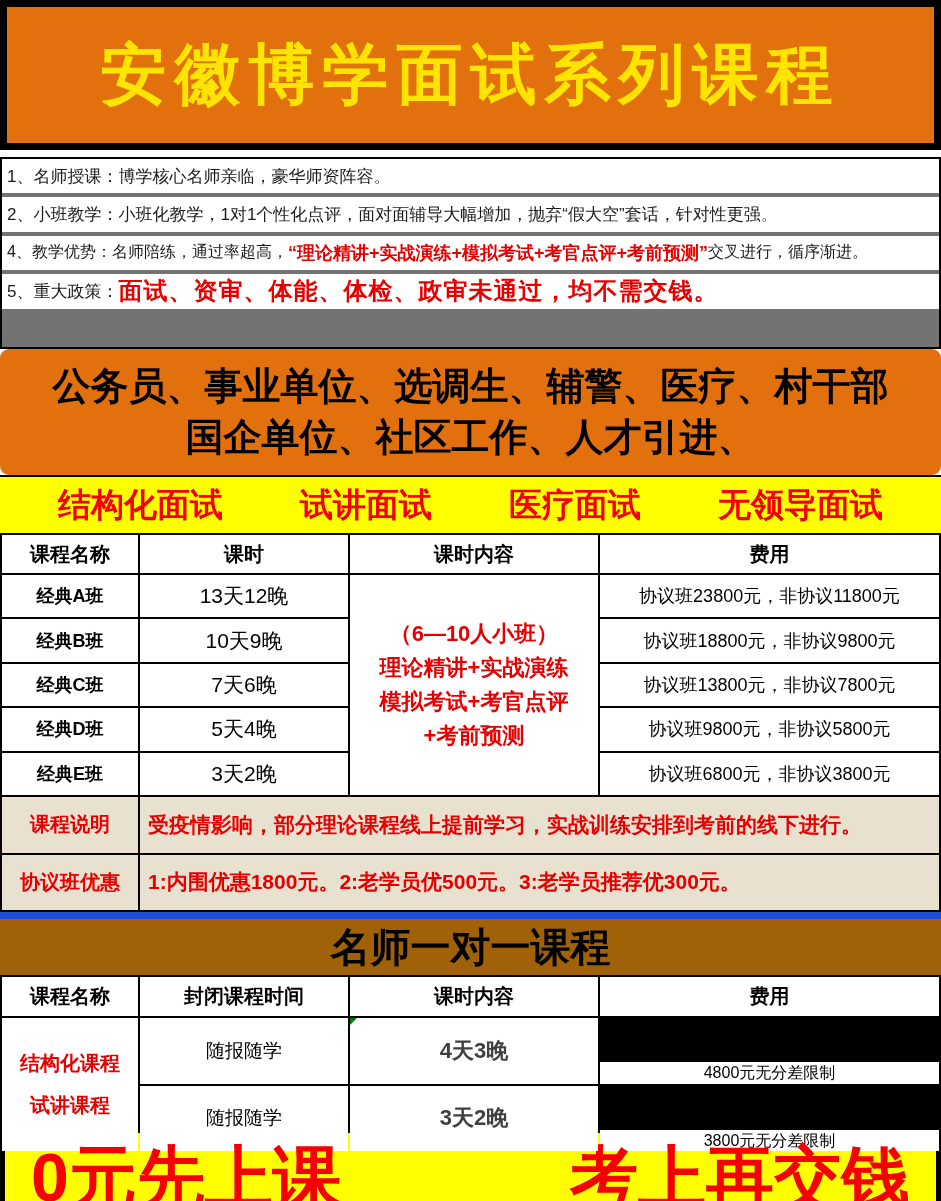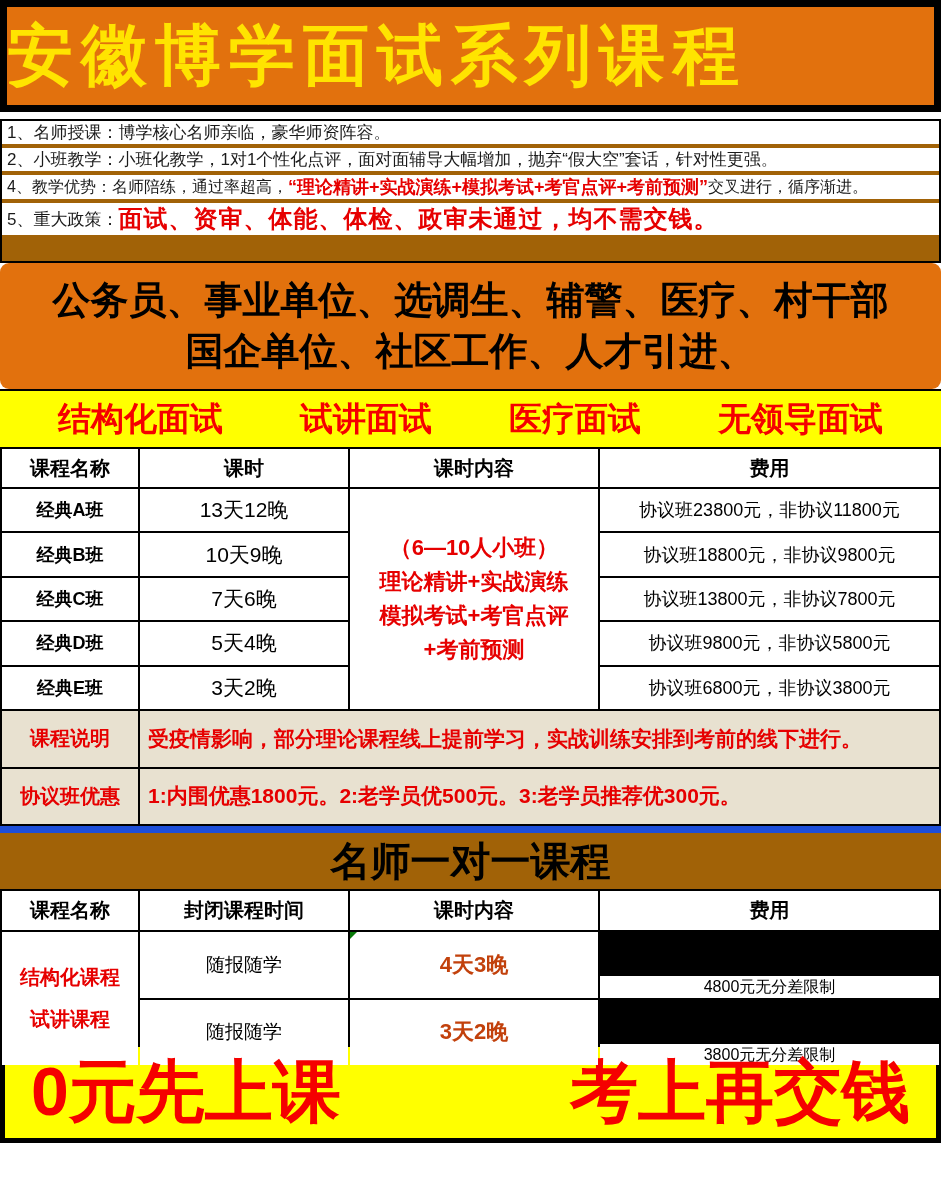--- a/index.html
+++ b/index.html
@@ -1,27 +1,27 @@
 <!DOCTYPE html>
 <html><head>
 <meta charset="utf-8">
 <style>
   * { box-sizing: border-box; margin: 0; padding: 0; }
   body { background: #888; font-family: "Liberation Sans", sans-serif; }
   .poster { width: 941px; height: 1201px; background: #fff; overflow: hidden; }
 
   
-  .title-banner { height: 112px; border: 7px solid #000; background: #E2710D;
-    display: flex; align-items: center; }
+  .title-banner { height: 150px; border: 7px solid #000; background: #E2710D;
+    display: flex; align-items: center; justify-content: center; }
   .title-text { font-family: "DejaVu Serif", serif; font-size: 66px; font-weight: bold;
     color: #FFE400; letter-spacing: 8px; white-space: nowrap; }
   .gap { height: 7px; background: #fff; }
 
   
-  .features { height: 144px; border: 2px solid #000; background: #a16207;
+  .features { height: 192px; border: 2px solid #000; background: #737373;
     display: grid; grid-template-rows: repeat(5, 1fr); gap: 4px; }
   .feature-row { background: #fff; display: flex; align-items: center;
     padding: 0 5px; font-size: 17px; color: #1a1a1a; white-space: nowrap; }
   .feature-row.tight { font-size: 16px; }
   .hl { color: #E60000; font-weight: bold; }
   .hl-mid { font-size: 18px; }
   .hl-big { font-size: 24px; font-family: "DejaVu Serif", serif; letter-spacing: 1px; }
 
   
   .audience { height: 126px; background: #E2710D; color: #000;
@@ -54,21 +54,21 @@
 
   
   .one-banner { height: 63px; background: #a16207; border-top: 7px solid #1d4ed8; color: #000;
     display: flex; align-items: center; justify-content: center; font-size: 40px; font-weight: 900; }
   .one-table { height: 153px; border: 2px solid #000; background: #000;
     display: grid; grid-template-columns: 136px 208px 248px 1fr;
     grid-template-rows: 39px 1fr 1fr; gap: 2px; }
   .course-cell { grid-row: 2 / span 2; flex-direction: column; justify-content: space-around;
     color: #E60000; font-weight: bold; font-size: 20px; padding: 24px 0; }
   .schedule-cell { font-size: 19px; }
-  .hours2-cell { color: #c2410c; font-weight: bold; font-size: 22px; position: relative; }
+  .hours2-cell { color: #404040; font-weight: bold; font-size: 22px; position: relative; }
   .fee2-cell { font-size: 16px; line-height: 1.35; margin-top: 44px; }
   .corner-marker { position: absolute; top: 0; left: 0; width: 0; height: 0;
     border-top: 7px solid #067806; border-right: 7px solid transparent; }
 
   
   .footer-banner { height: 101px; border: 5px solid #000; background: #FFFF00;
     display: flex; align-items: center; justify-content: space-between; padding: 0 26px;
     color: #F50000; font-size: 68px; font-weight: 900; white-space: nowrap; text-align: right; }
 </style>
 </head>

